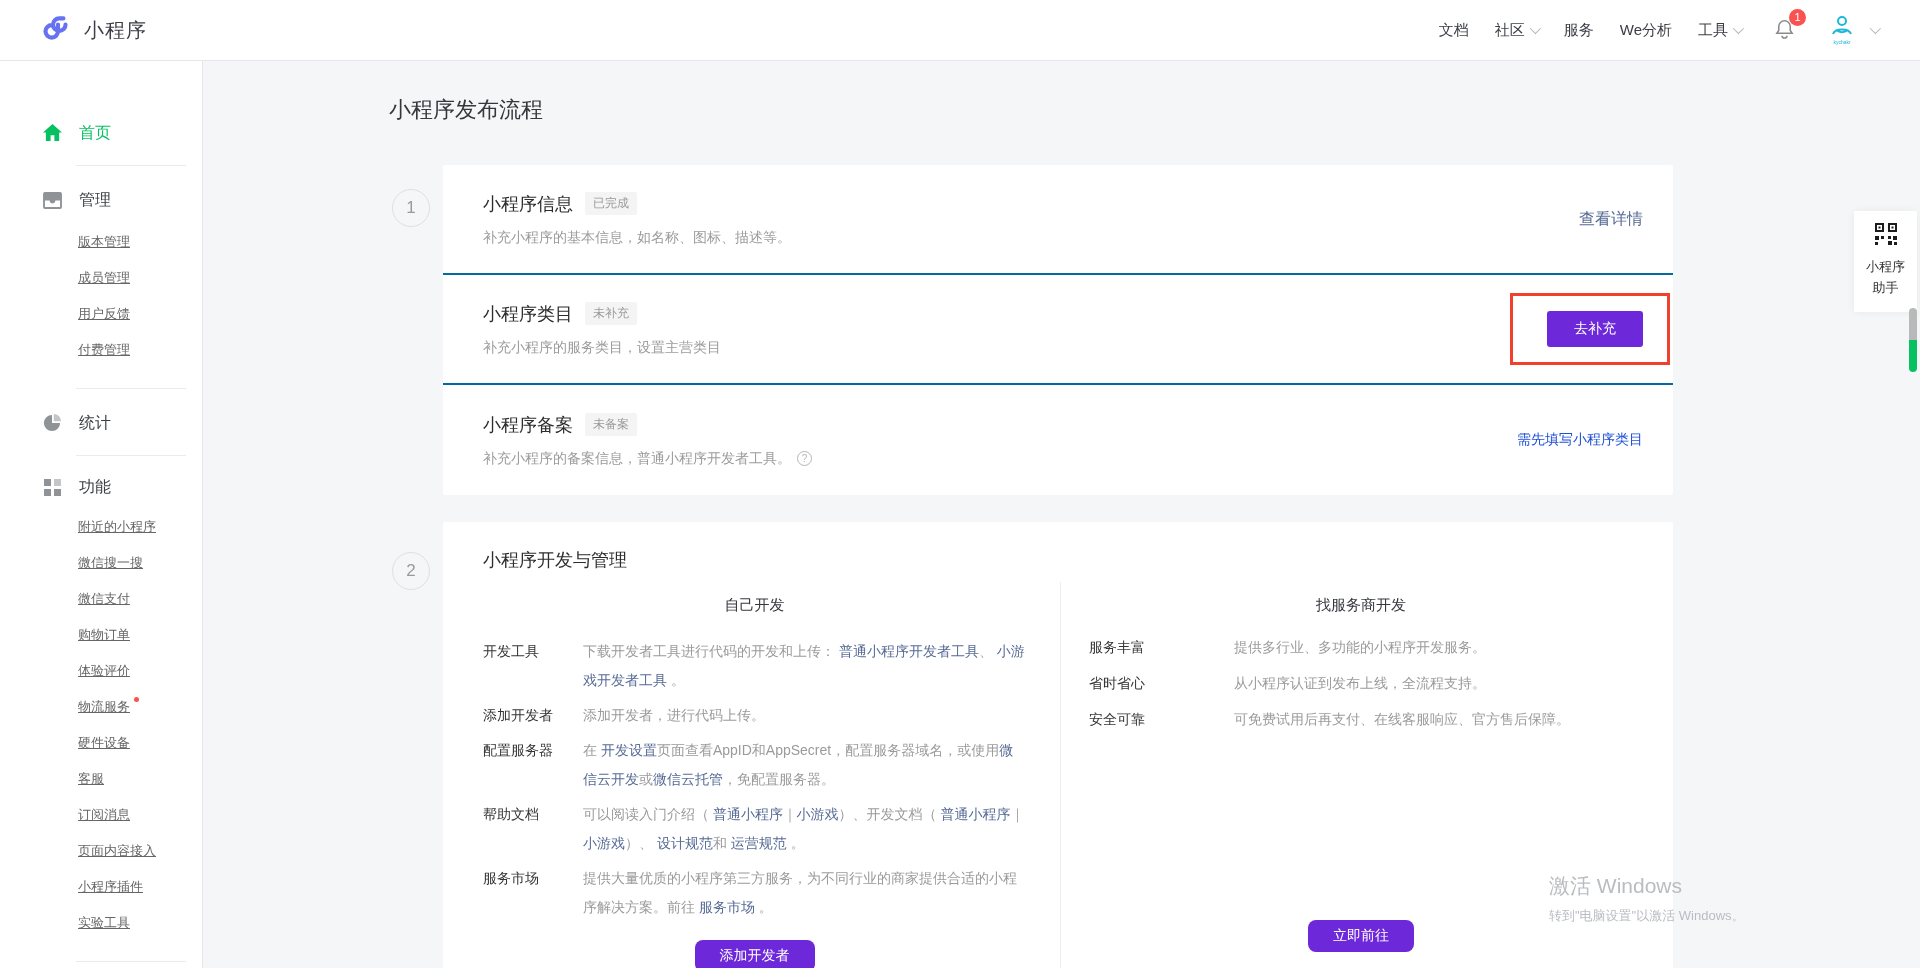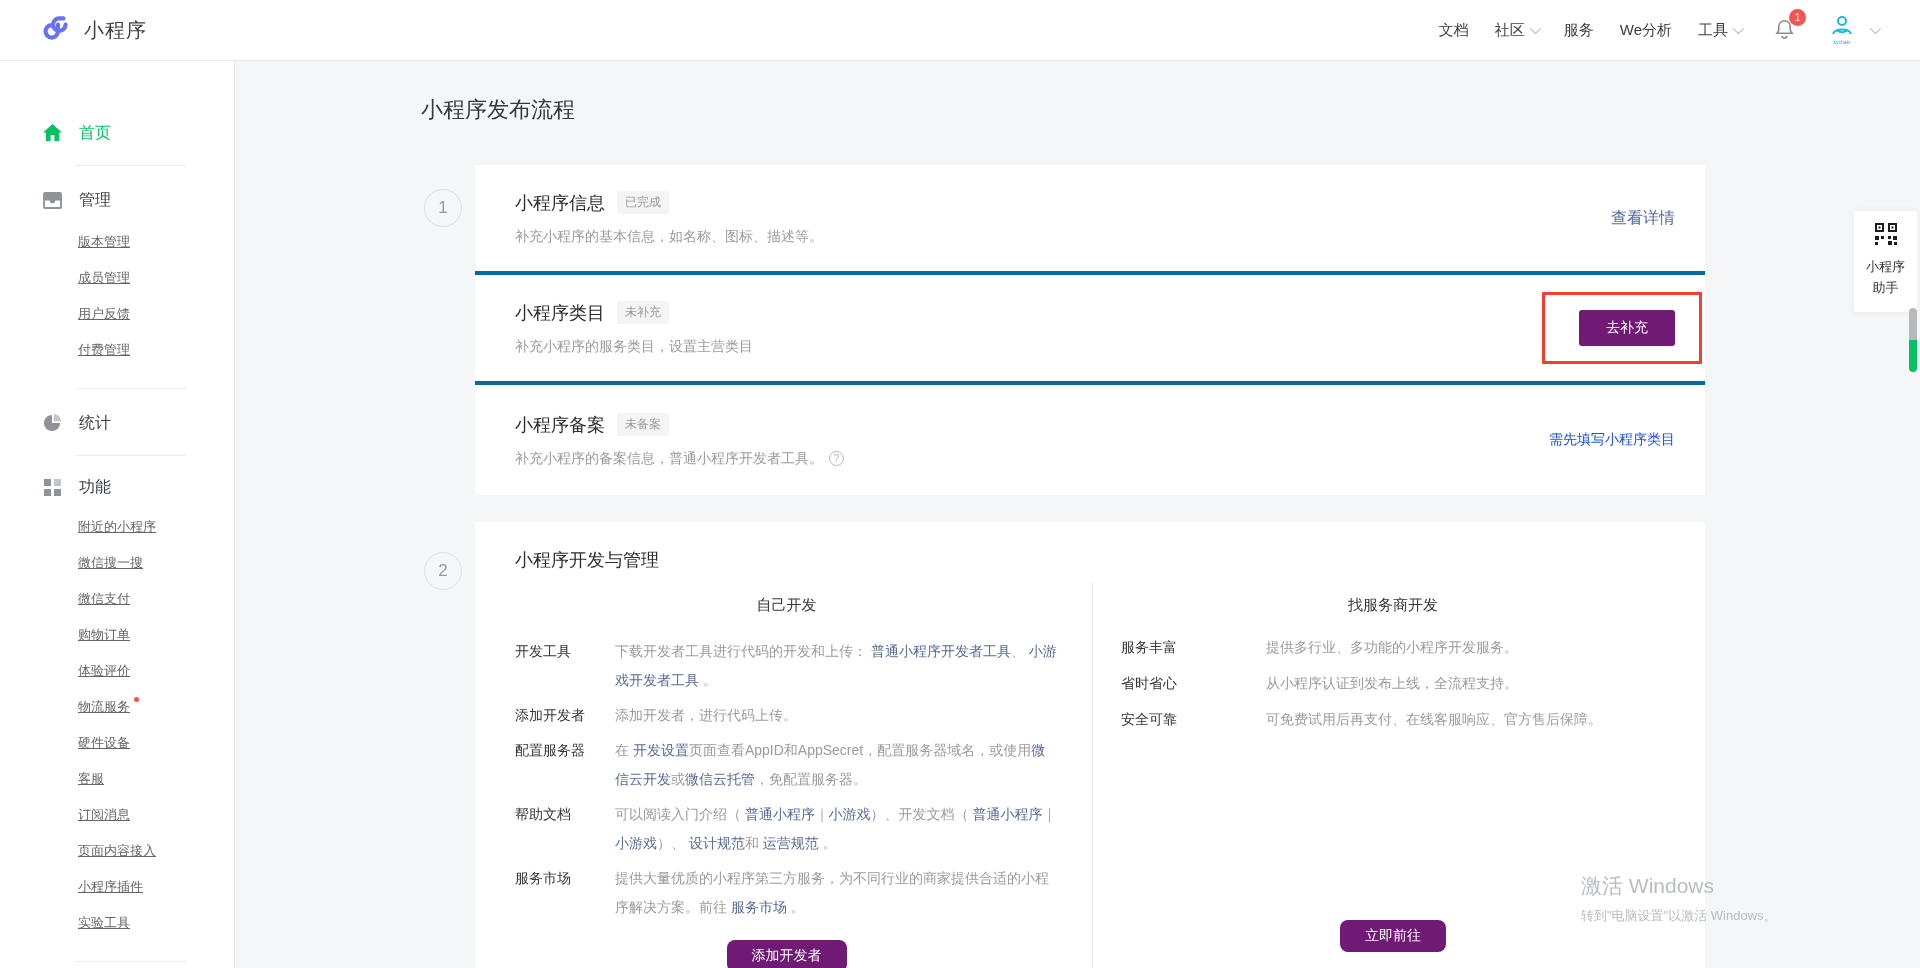--- a/index.html
+++ b/index.html
@@ -18,21 +18,21 @@
   .bell-wrap { position:relative; margin-left:6px; cursor:pointer; }
   .nav-badge { position:absolute; top:-8px; right:-10px; min-width:17px; height:17px; padding:0 4px;
     background:#fa5151; color:#fff; font-size:11px; border-radius:9px;
     display:flex; align-items:center; justify-content:center; }
   .avatar-wrap { display:flex; align-items:center; gap:12px; margin-left:4px; cursor:pointer; }
   .avatar { width:32px; height:34px; display:flex; flex-direction:column; align-items:center; }
   .avatar-label { font-size:5px; color:#1fb7d8; line-height:5px; margin-top:1px; }
 
   
   .layout { display:flex; height:907px; }
-  .sidebar { width:235px; background:#fff; border-right:1px solid #e7e7eb; flex-shrink:0; }
+  .sidebar { width:203px; background:#fff; border-right:1px solid #e7e7eb; flex-shrink:0; }
   .content { flex:1; background:#f5f6f8; position:relative; overflow:hidden; }
 
   
   .side-main { display:flex; align-items:center; gap:17px; padding-left:42px; height:24px;
     font-size:16px; color:#3b3e45; cursor:pointer; }
   .side-main.active { color:#07c160; }
   .side-divider { height:1px; background:#ebebeb; margin:20px 0 0 76px; width:110px; border:0; }
   .side-sub { padding-left:78px; font-size:13px; color:#666; line-height:36px; cursor:pointer; position:relative;text-decoration:underline; }
   .home-item { margin-top:60px; }
   .g-title-1 { margin-top:22px; }
@@ -51,32 +51,32 @@
   .page-title { margin:34px 0 0 186px; font-size:22px; font-weight:500; color:#35373d; }
   .cards { margin:40px 0 0 240px; width:1230px; }
   .card { background:#fff; border-radius:2px; position:relative; }
   .step-circle { position:absolute; left:-51px; width:38px; height:38px; border:1px solid #e0e0e0;
     border-radius:50%; display:flex; align-items:center; justify-content:center;
     font-size:17px; color:#9a9a9a; background:#f5f6f8; }
   .c1 { top:24px; } .c2 { top:30px; }
 
   
   .sec { display:flex; align-items:center; padding:0 30px 0 40px; height:110px;
-    border-bottom:4px solid #0369a1; }
+    border-bottom:2px solid #0369a1; }
   .sec:last-child { border-bottom:none; }
   .sec-info { flex:1; }
   .sec-title-row { display:flex; align-items:center; gap:12px; }
   .sec-title { font-size:18px; font-weight:500; color:#2c2c2c; }
   .badge { font-size:12px; color:#9a9a9a; background:#f4f4f4; padding:3px 8px; border-radius:2px; }
   .sec-desc { margin-top:13px; font-size:14px; color:#9b9b9b; display:flex; align-items:center; gap:6px; }
   .help-icon { width:15px; height:15px; border:1px solid #b5b5b5; border-radius:50%; color:#b5b5b5;
     font-size:10px; display:inline-flex; align-items:center; justify-content:center; cursor:pointer; }
   .link { color:#576b95; cursor:pointer; text-decoration:none; }
   .sec-action { position:relative; display:flex; align-items:center; }
-  .btn-green { background:#701a75; color:#fff; border:none; border-radius:3px; font-size:14px;
+  .btn-green { background:#6d28d9; color:#fff; border:none; border-radius:3px; font-size:14px;
     font-family:inherit; cursor:pointer; }
   .btn-fill { width:96px; height:36px; }
   .highlight-box { position:absolute; width:160px; height:72px; border:3px solid #f2402f;
     right:-27px; top:50%; transform:translateY(-50%); pointer-events:none; }
   .note-text { font-size:14px; color:#1d4ed8; }
 
   
   .card2 { margin-top:27px; height:470px; padding:26px 40px 0; }
   .card2-title { font-size:18px; font-weight:500; color:#2c2c2c; }
   .columns { display:flex; margin-top:10px; }

